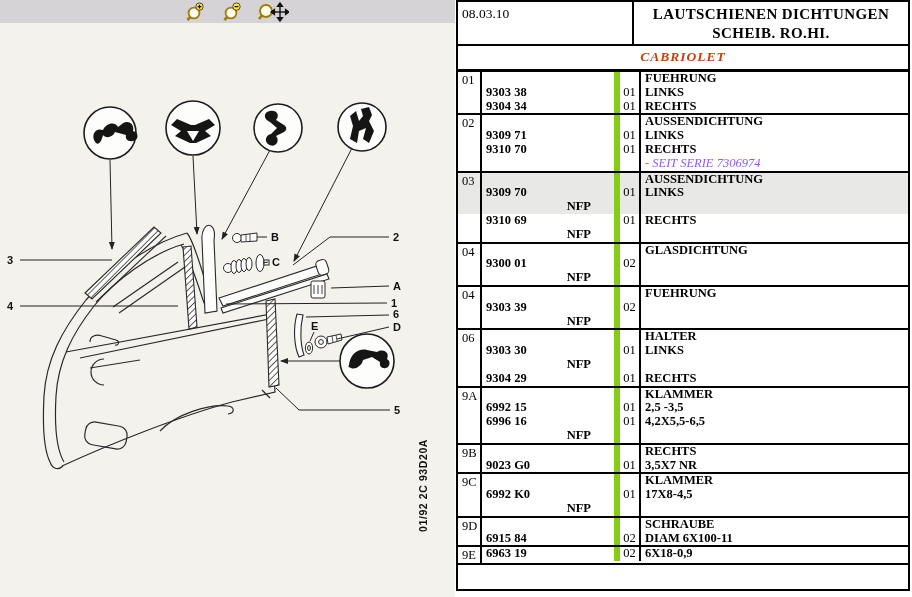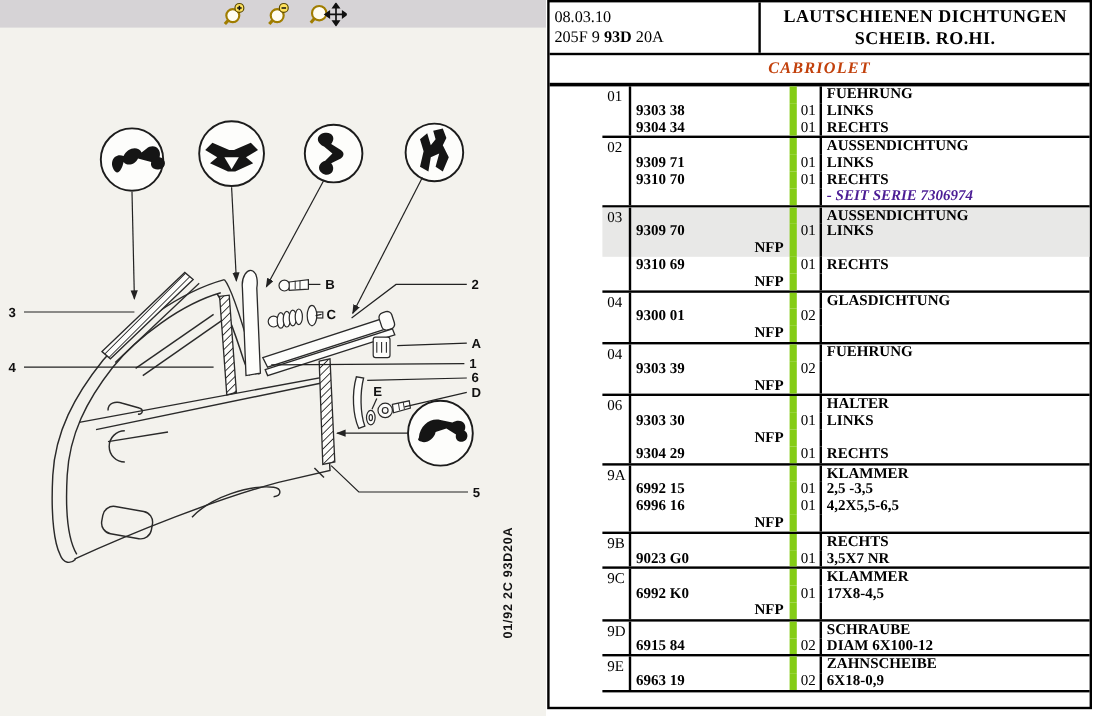--- a/index.html
+++ b/index.html
@@ -15,32 +15,32 @@
   .right{position:absolute;left:456px;top:0;width:454px;height:591px;box-sizing:border-box;
          border:2px solid #000;background:#fff;font-size:12.5px;}
   .hdr{display:flex;border-bottom:2px solid #000;height:42px;}
   .hdr-left{width:176px;border-right:2px solid #000;box-sizing:border-box;padding:3px 3px 0 4px;
             font-size:13.5px;line-height:17px;}
   .hdr-right{flex:1;text-align:center;font-weight:bold;font-size:15px;line-height:19px;padding-top:3px;
              letter-spacing:.4px;}
   .variant-row{height:23px;border-bottom:3px solid #000;text-align:center;
                font-style:italic;font-weight:bold;font-size:13.5px;line-height:22px;letter-spacing:1px;}
   
-  .group{display:flex;border-bottom:2px solid #000;position:relative;margin-left:44px;}
+  .group{display:flex;border-bottom:2px solid #000;position:relative;}
   .hl-band{position:absolute;left:0;top:0;right:0;background:#e8e8e7;z-index:0;}
   .c-ref{width:24px;border-right:2px solid #000;box-sizing:border-box;padding:1px 0 0 4px;
          position:relative;z-index:1;}
   .rest{flex:1;position:relative;z-index:1;display:flex;flex-direction:column;}
   .ln{display:flex;height:13.8px;line-height:13.8px;}
   .c-part{width:138px;border-right:6px solid #84cc16;box-sizing:border-box;padding-left:4px;font-weight:bold;}
-  .c-part.nfp{text-align:right;padding-right:5px;}
+  .c-part.nfp{text-align:right;padding-right:23px;}
   .c-qty{width:21px;border-right:2px solid #000;box-sizing:border-box;text-align:center;font-weight:normal;}
   .c-desc{flex:1;padding-left:4px;font-weight:bold;white-space:nowrap;}
   .c-desc.plain{font-weight:bold;}
-  .c-desc.note{font-weight:bold;font-style:italic;color:#4c1d95;}
+  .c-desc.note{font-weight:normal;font-style:italic;color:#8b5cf6;}
 </style>
 </head>
 <body>
 
 <div id="app">
 
   <div class="left">
 
     <div class="toolbar">
       <div class="tbtn">
@@ -187,21 +187,20 @@
         </g>
 
       <text id="stamp-text" transform="rotate(-90 427 532)" x="427" y="532" font-family="Liberation Sans, sans-serif" font-size="10.5" font-weight="bold" letter-spacing="0.6" fill="#111">01/92  2C 93D20A</text>
     </svg>
   </div>
 
   <div class="right">
     <div class="hdr">
       <div class="hdr-left">
         <div>08.03.10</div>
-        <div><span>205F 9</span> <b>93D</b> <span>20A</span></div>
       </div>
       <div class="hdr-right">
         <div>LAUTSCHIENEN DICHTUNGEN</div>
         <div>SCHEIB. RO.HI.</div>
       </div>
     </div>
     <div class="variant-row">
       <span style="color:#c2410c">CABRIOLET</span>
     </div>
     <div>
@@ -410,32 +409,27 @@
           <div class="c-ref">9D</div>
           <div class="rest">
             <div class="ln">
               <div class="c-part"></div>
               <div class="c-qty"></div>
               <div class="c-desc">SCHRAUBE</div>
             </div>
             <div class="ln">
               <div class="c-part">6915 84</div>
               <div class="c-qty">02</div>
-              <div class="c-desc plain">DIAM 6X100-12</div>
+              <div class="c-desc plain">DIAM 6X100-11</div>
             </div>
           </div>
         </div>
         <div class="group">
           <div class="c-ref">9E</div>
           <div class="rest">
-            <div class="ln">
-              <div class="c-part"></div>
-              <div class="c-qty"></div>
-              <div class="c-desc">ZAHNSCHEIBE</div>
-            </div>
             <div class="ln">
               <div class="c-part">6963 19</div>
               <div class="c-qty">02</div>
               <div class="c-desc plain">6X18-0,9</div>
             </div>
           </div>
         </div>
       </div>
   </div>
 

